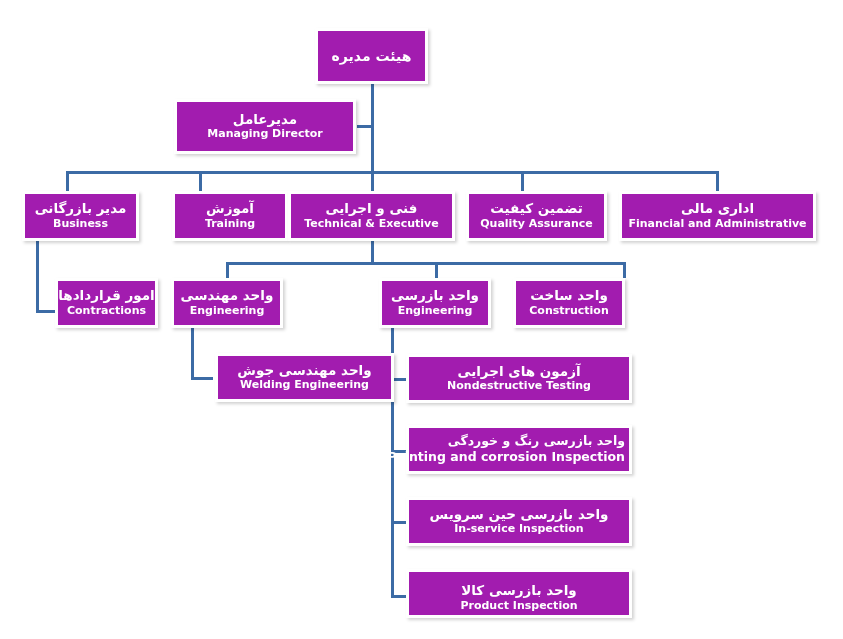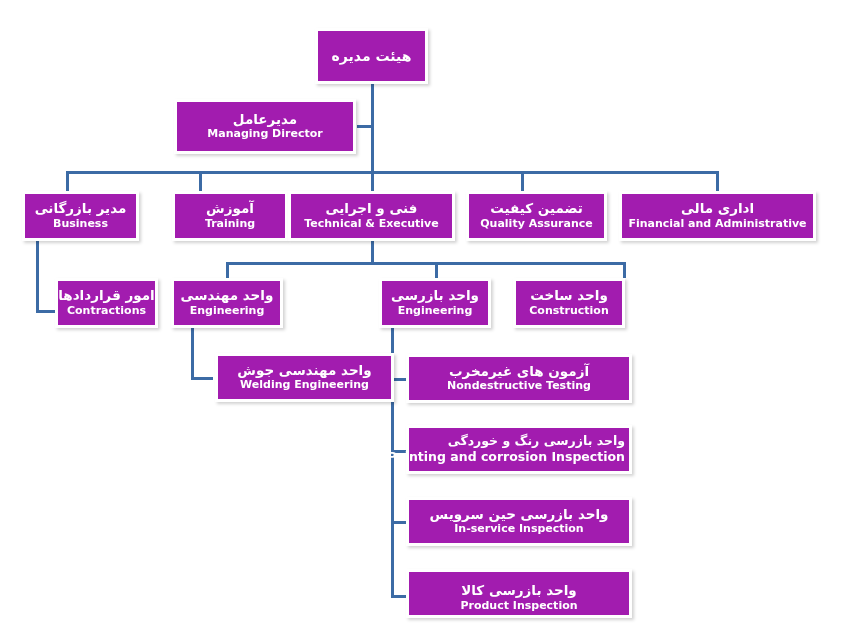--- a/index.html
+++ b/index.html
@@ -147,21 +147,21 @@
     <span class="fa">واحد ساخت</span>
     <span class="en">Construction</span>
   </div>
 
   <div class="node" style="left:215px; top:353px; width:179px; height:49px;">
     <span class="fa">واحد مهندسی جوش</span>
     <span class="en">Welding Engineering</span>
   </div>
 
   <div class="node" style="left:406px; top:354px; width:226px; height:49px;">
-    <span class="fa">آزمون های غیرمخرب</span>
+    <span class="fa">آزمون های اجرایی</span>
     <span class="en">Nondestructive Testing</span>
   </div>
 
   <div class="node small" style="left:406px; top:425px; width:226px; height:49px;align-items:flex-end;">
     <span class="fa">واحد بازرسی رنگ و خوردگی</span>
     <span class="en">Painting  and corrosion Inspection</span>
   </div>
 
   <div class="node" style="left:406px; top:497px; width:226px; height:49px;">
     <span class="fa">واحد بازرسی حین سرویس</span>

